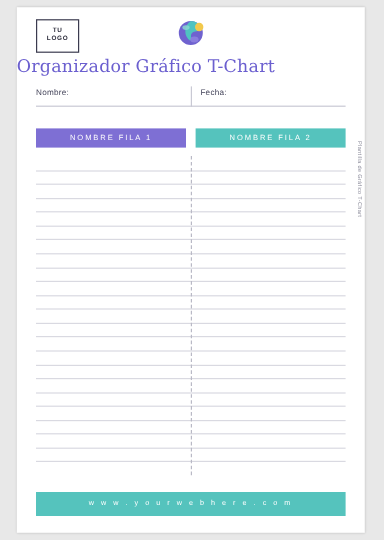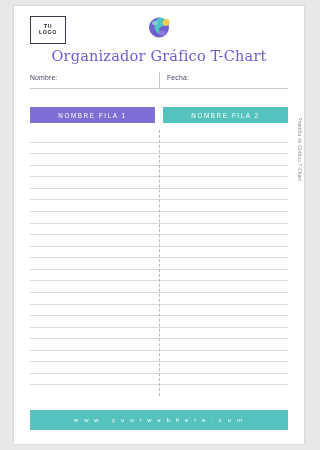--- a/index.html
+++ b/index.html
@@ -29,21 +29,20 @@
     font-size:5.3px;letter-spacing:.6px;
     color:#2b2b3a;font-weight:700;
   }
   .globe{
     position:absolute;left:50%;top:6px;
     transform:translateX(-50%);
     width:30px;height:30px;
   }
   .title{
     position:absolute;left:0;right:0;top:42px;
-    text-align:center;
     color:#6b5fcf;
     font-family:"DejaVu Serif", serif;
     font-size:14.5px;
     letter-spacing:.2px;
   }
   
   .nd{
     position:absolute;left:16px;right:16px;top:68px;
     height:20px;
   }

